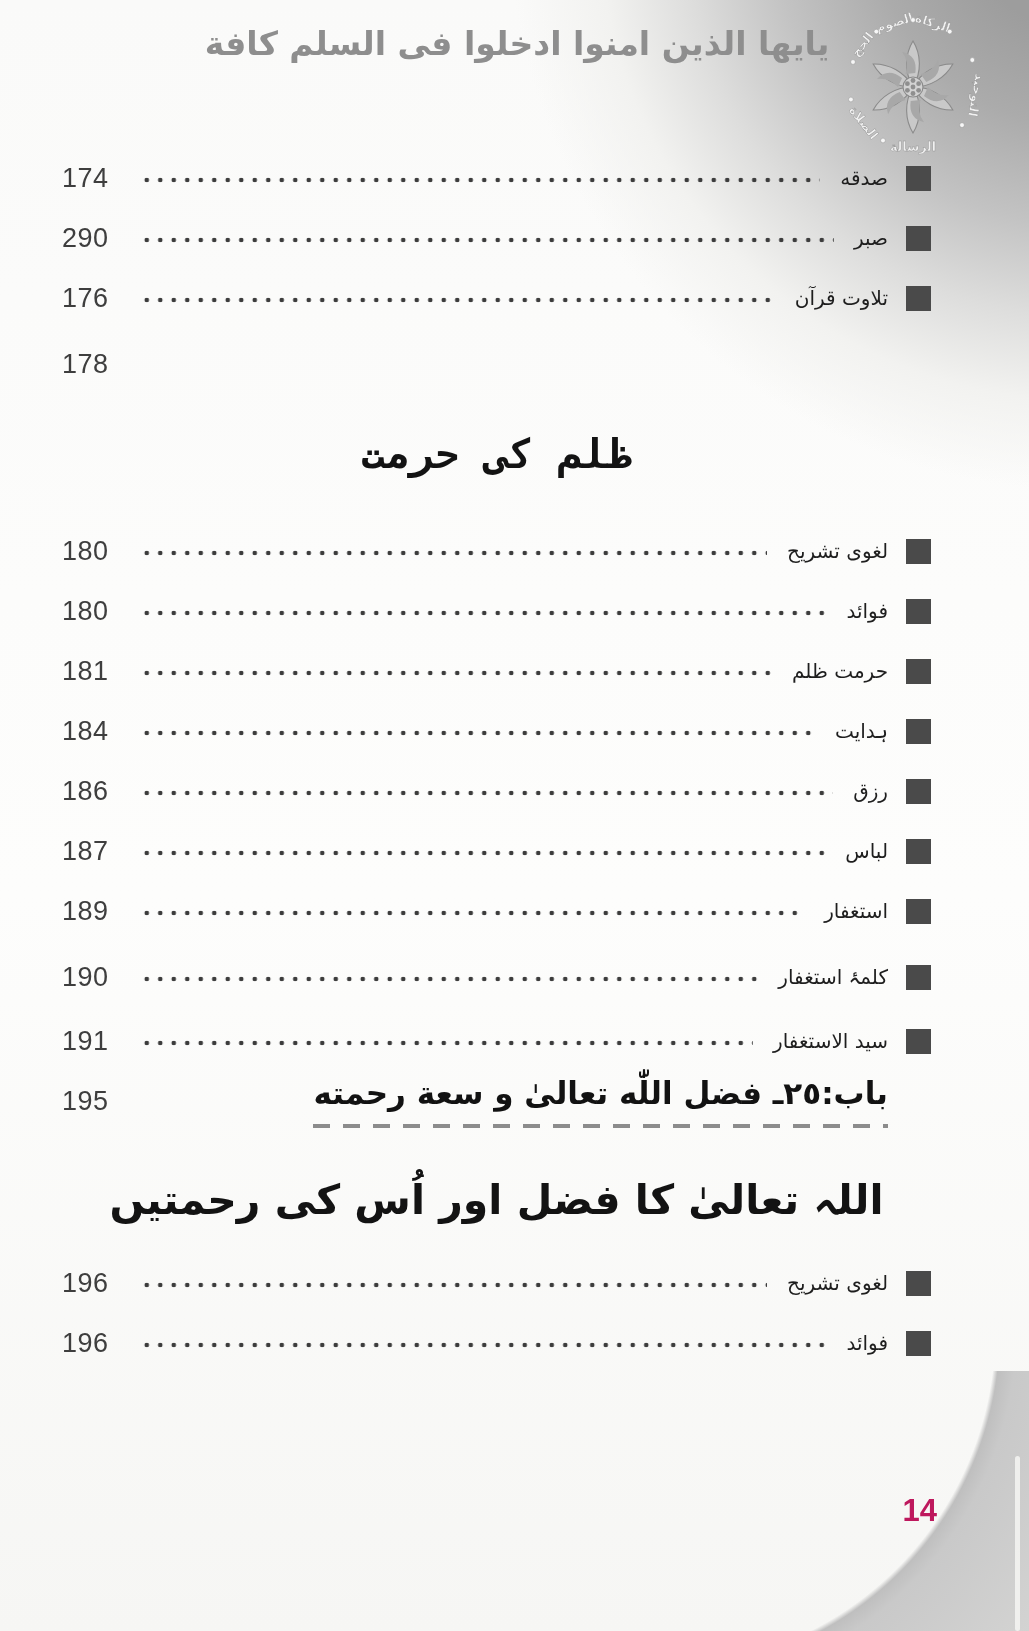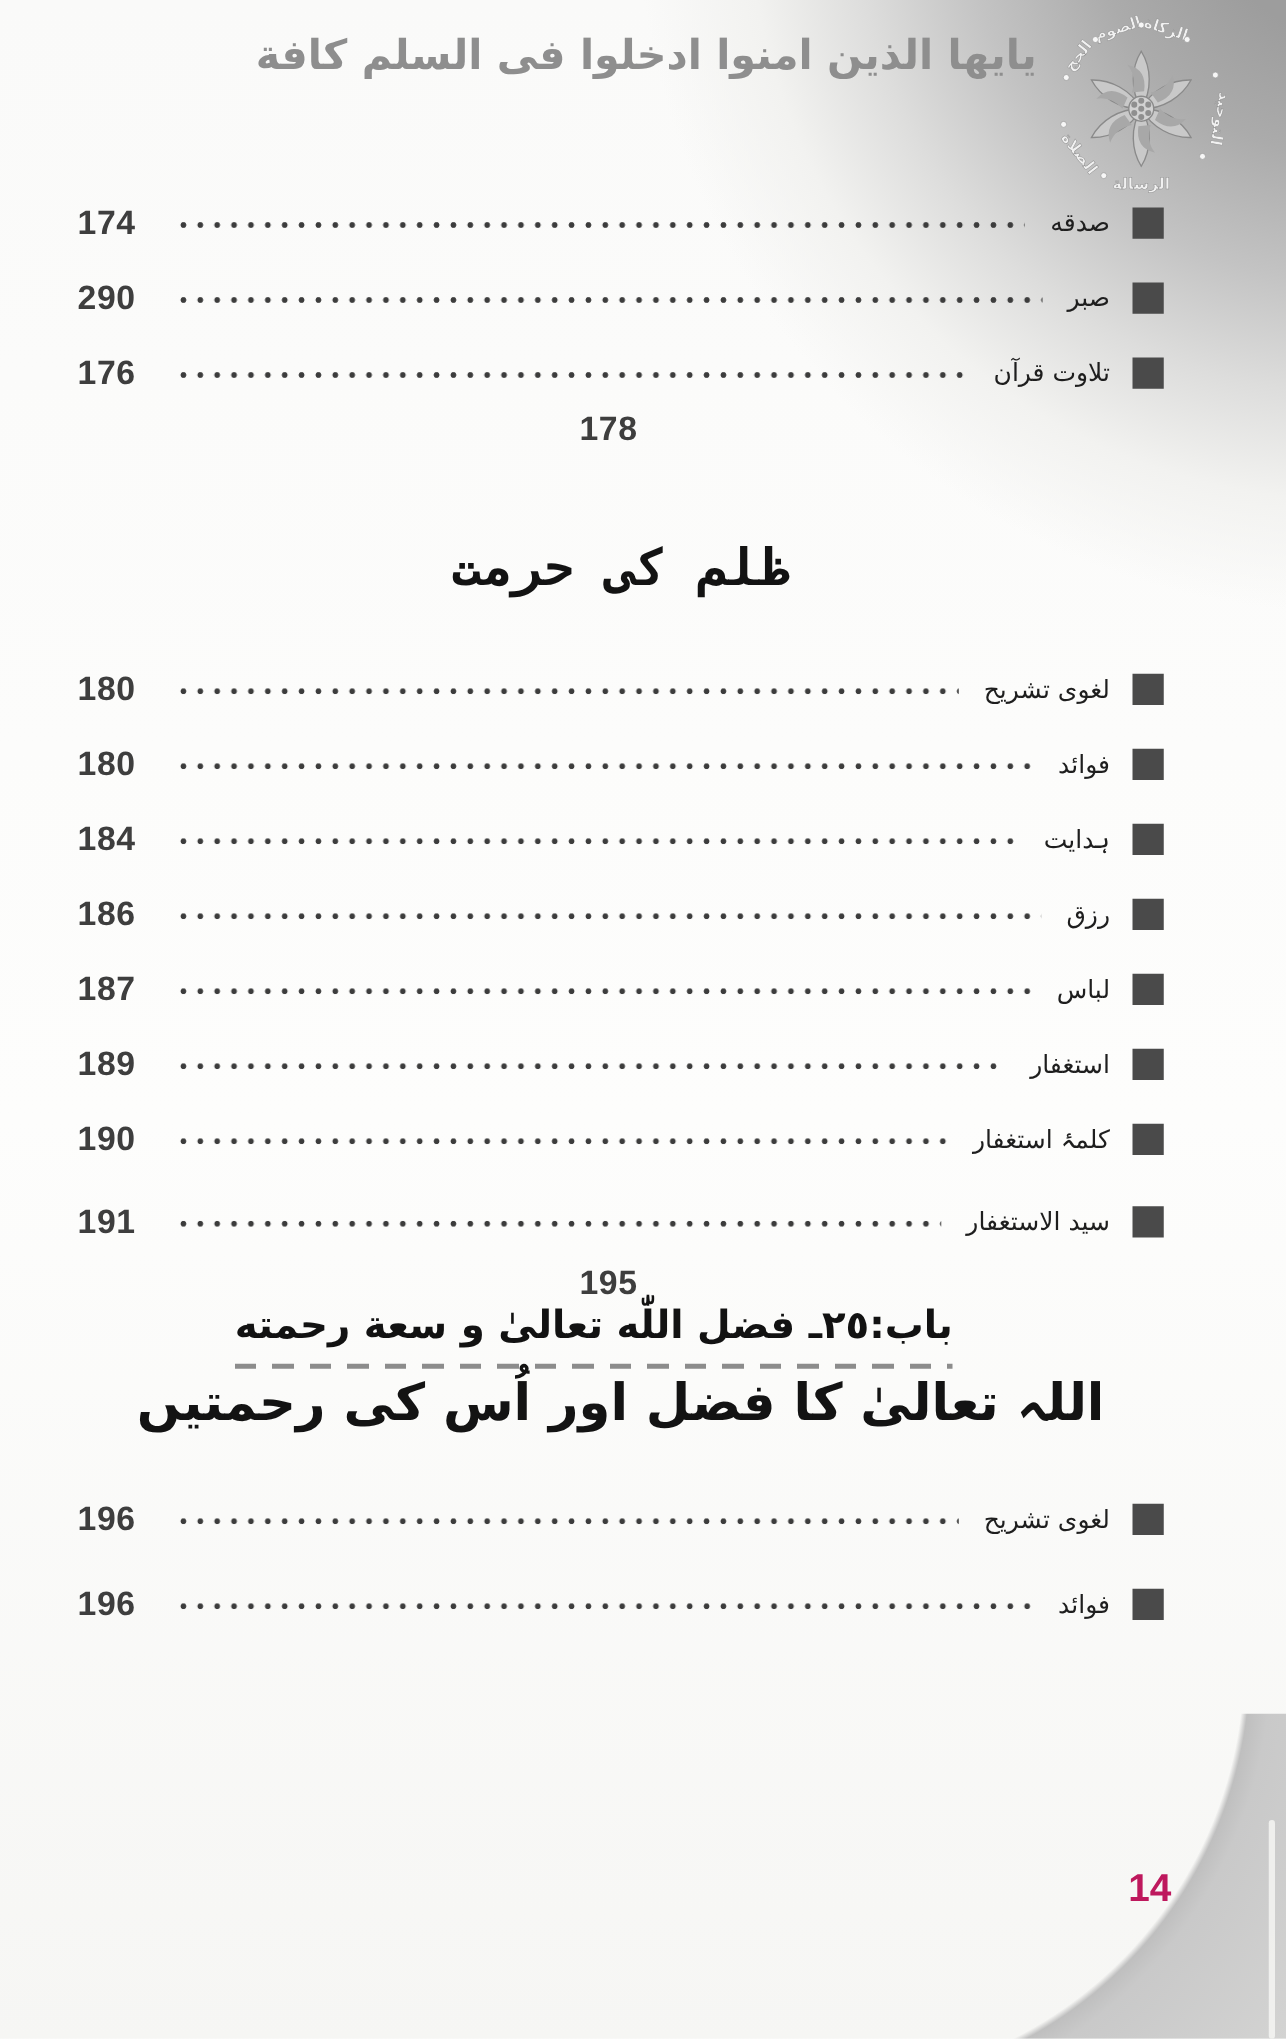--- a/index.html
+++ b/index.html
@@ -28,33 +28,33 @@
     position:absolute;top:24px;left:162px;width:710px;text-align:center;
     direction:rtl;font-weight:bold;font-size:33px;color:#8e8e8e;letter-spacing:1px;
     font-family:"DejaVu Sans",sans-serif;
   }
   .logo{position:absolute;top:4px;right:36px;width:160px;height:160px;}
   
   .toc{position:absolute;top:148px;left:62px;right:98px;}
   .row{display:flex;align-items:center;height:60px;}
   .num{
     font-family:"Liberation Sans",sans-serif;font-size:27px;color:#3e3e3e;
-    min-width:66px;letter-spacing:.5px;font-weight:bold;
+    min-width:66px;letter-spacing:.5px;
   }
   .leader{
     flex:1;height:6px;margin:4px 20px 0 12px;
     background-image:radial-gradient(circle,#3c3c3c 0 2px,rgba(0,0,0,0) 2.6px);
     background-size:13.5px 6px;background-repeat:repeat-x;background-position:0 50%;
   }
   .title{
     direction:rtl;white-space:nowrap;font-weight:normal;font-size:20px;color:#1e1e1e;
   }
   .bullet{width:25px;height:25px;background:#4a4a4a;margin-left:18px;flex:0 0 auto;}
   
-  .chapter{display:flex;align-items:center;height:72px;flex-direction:column;}
+  .chapter{display:flex;align-items:center;height:72px;}
   .chapter .spacer{flex:1;}
   .title-wrap{margin-right:43px;text-align:right;}
   .ch-title{
     display:block;direction:rtl;white-space:nowrap;font-weight:bold;
     font-size:31px;color:#121212;padding-bottom:13px;
   }
   .dash{
     height:4px;
     background-image:repeating-linear-gradient(to right,#8c8c8c 0 17px,rgba(0,0,0,0) 17px 30px);
   }
@@ -169,20 +169,26 @@
     <span class="bullet"></span>
   </div>
 
   <div class="row">
     <span class="num">180</span>
     <span class="leader"></span>
     <span class="title">فوائد</span>
     <span class="bullet"></span>
   </div>
 
+  <div class="row">
+    <span class="num">181</span>
+    <span class="leader"></span>
+    <span class="title">حرمت ظلم</span>
+    <span class="bullet"></span>
+  </div>
 
   <div class="row">
     <span class="num">184</span>
     <span class="leader"></span>
     <span class="title">ہدایت</span>
     <span class="bullet"></span>
   </div>
 
   <div class="row">
     <span class="num">186</span>

